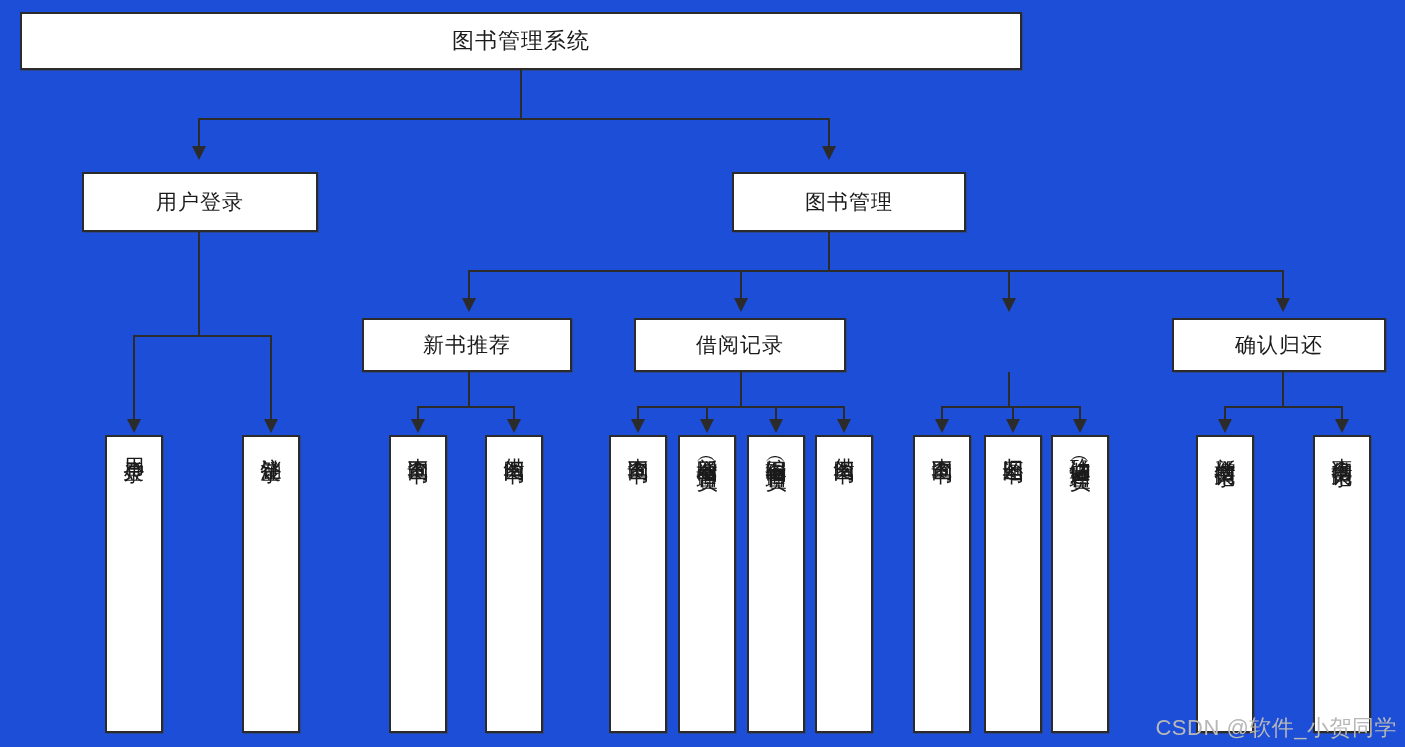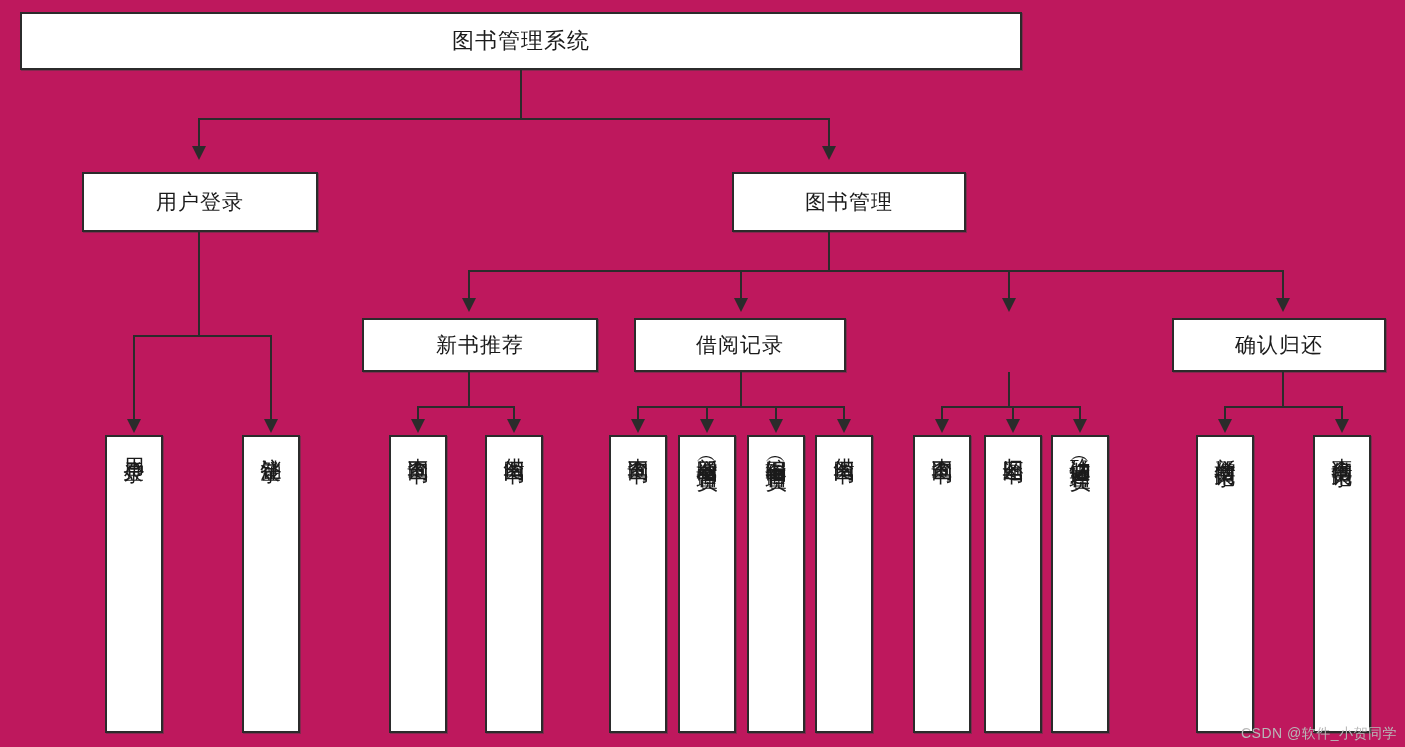--- a/index.html
+++ b/index.html
@@ -9,21 +9,21 @@
     background: #ffffff;
   }
   body {
     font-family: "Liberation Sans", "DejaVu Sans", sans-serif;
     color: #1a1a1a;
   }
   #canvas {
     position: relative;
     width: 1405px;
     height: 747px;
-    background: #be185d;
+    background: #1d4ed8;
     overflow: hidden;
   }
   
   .node {
     position: absolute;
     box-sizing: border-box;
     background: #ffffff;
     border: 2px solid #2b2b2b;
     display: flex;
     align-items: center;
@@ -71,21 +71,21 @@
     height: 0;
     border-left: 7px solid transparent;
     border-right: 7px solid transparent;
     border-top: 14px solid #2b2b2b;
   }
   
   #watermark {
     position: absolute;
     right: 8px;
     bottom: 4px;
-    font-size: 14px;
+    font-size: 22px;
     color: #b8b8b8;
     white-space: nowrap;
     letter-spacing: 0.5px;
     pointer-events: none;
   }
 </style>
 </head>
 <body>
 
 <div id="canvas">
@@ -123,21 +123,21 @@
   <div class="hline" style="left:468px; top:270px; width:814px;"></div>
   <div class="vline" style="left:468px; top:270px; height:28px;"></div>
   <div class="arrow" style="left:462px; top:298px;"></div>
   <div class="vline" style="left:740px; top:270px; height:28px;"></div>
   <div class="arrow" style="left:734px; top:298px;"></div>
   <div class="vline" style="left:1008px; top:270px; height:28px;"></div>
   <div class="arrow" style="left:1002px; top:298px;"></div>
   <div class="vline" style="left:1282px; top:270px; height:28px;"></div>
   <div class="arrow" style="left:1276px; top:298px;"></div>
 
-  <div class="node" style="left:362px; top:318px; width:236px; height:54px;">
+  <div class="node" style="left:362px; top:318px; width:210px; height:54px;">
     <span class="label">新书推荐</span>
   </div>
   <div class="node" style="left:634px; top:318px; width:212px; height:54px;">
     <span class="label">借阅记录</span>
   </div>
   <div class="node" style="left:1172px; top:318px; width:214px; height:54px;">
     <span class="label">确认归还</span>
   </div>
 
   <div class="vline" style="left:468px; top:372px; height:34px;"></div>

